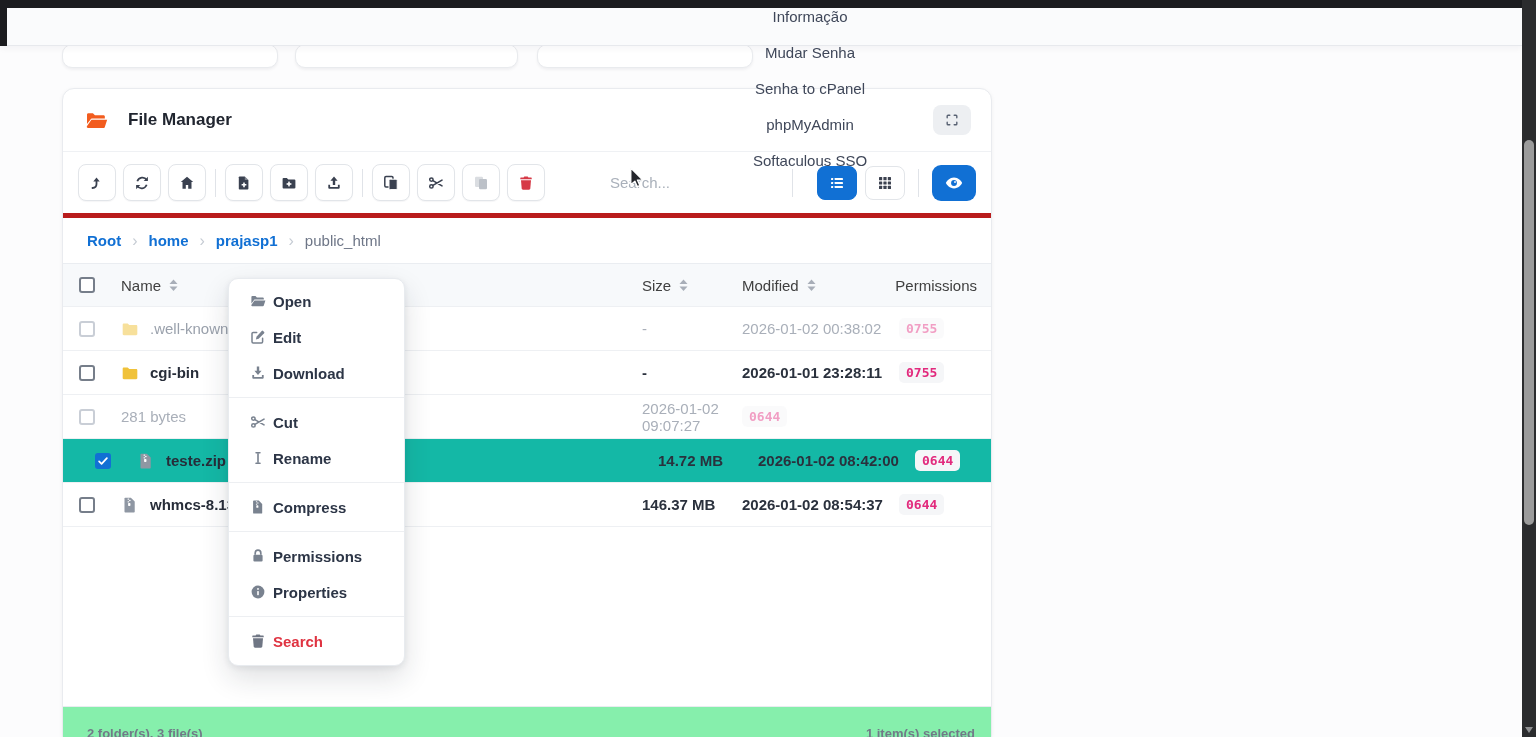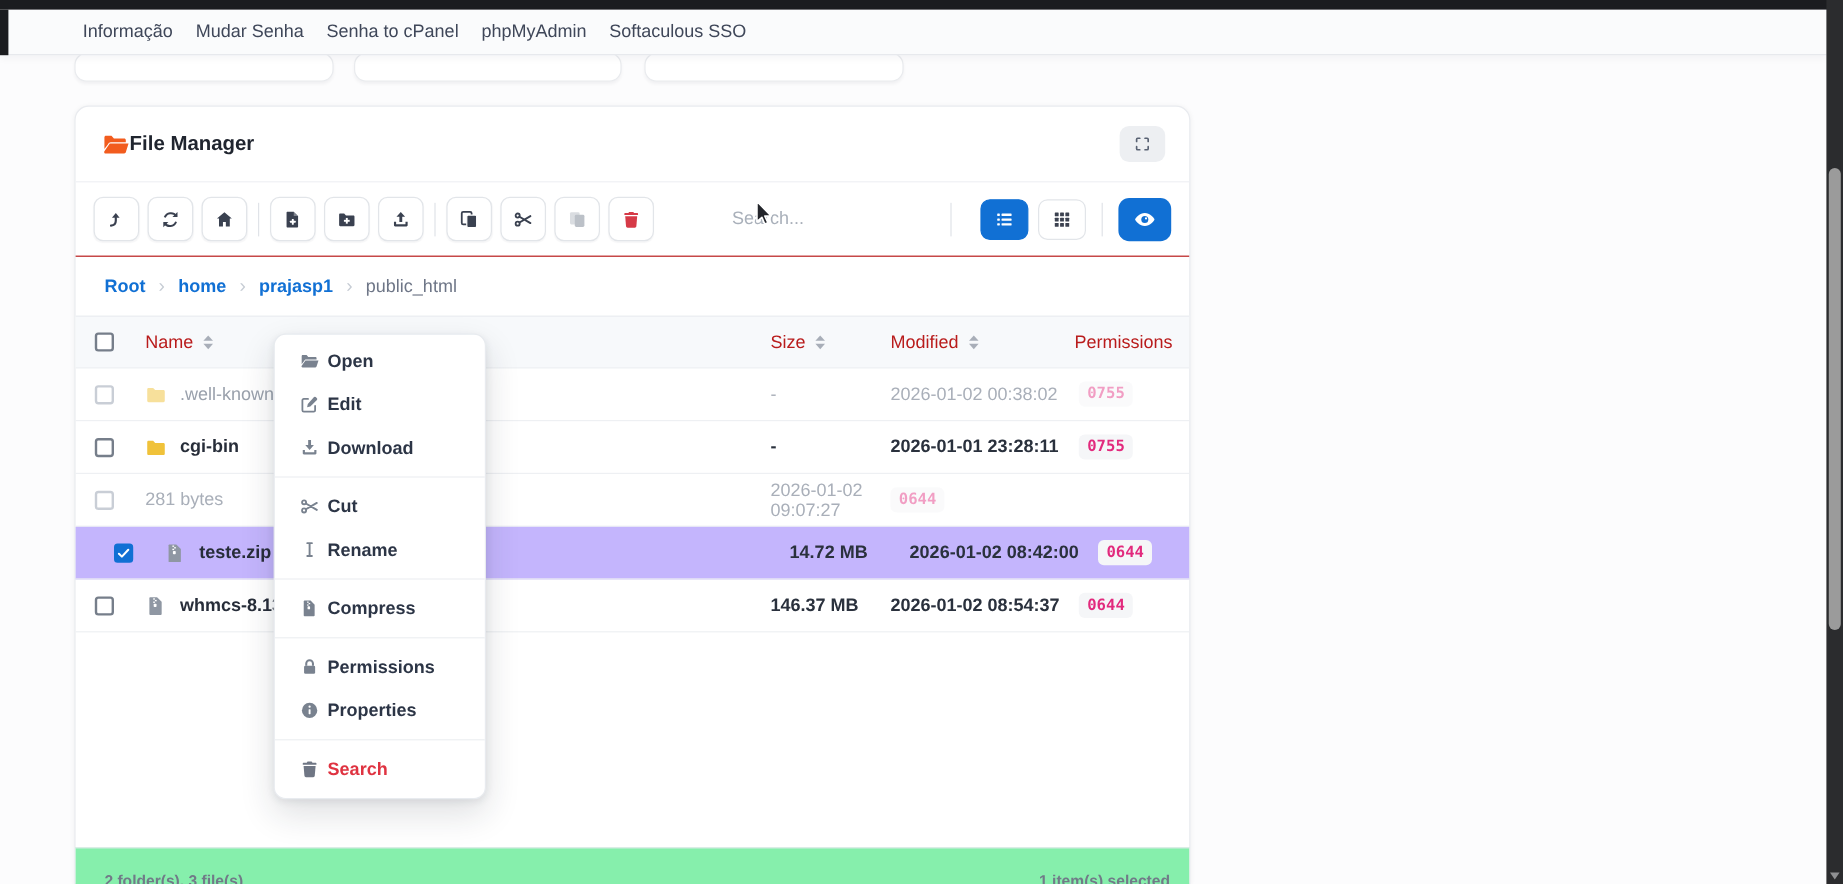--- a/index.html
+++ b/index.html
@@ -4,36 +4,36 @@
 <style>
   * { margin:0; padding:0; box-sizing:border-box; }
   html,body { width:1536px; height:737px; overflow:hidden; }
   body { font-family:"Liberation Sans", sans-serif; background:#fcfcfd; position:relative; }
 
   #topbar { position:absolute; left:0; top:0; width:1536px; height:8px; background:#1b1c1f; z-index:5; }
   #left-notch { position:absolute; left:0; top:8px; width:7px; height:38px; background:#1b1c1f; z-index:6; }
 
   
   #navbar { position:absolute; left:0; top:8px; width:1522px; height:38px; background:#fafbfc;
-            border-bottom:1px solid #e7e9ed; display:flex; align-items:center; padding-left:69px; gap:19px; z-index:4;
-            box-shadow:0 3px 6px rgba(30,35,50,.04); }
+            border-bottom:1px solid #e7e9ed; display:flex; align-items:center; padding-left:98px; gap:19px; z-index:4;
+            box-shadow:0 3px 6px rgba(30,35,50,.04);flex-direction:column; }
   .nav-item { font-size:15px; color:#3f4759; cursor:pointer; white-space:nowrap; }
 
   
   .peek-card { position:absolute; top:44px; height:24px; background:#fff; border:1px solid #e9ebee;
                border-radius:10px; box-shadow:0 2px 3px rgba(20,25,40,.05); z-index:1; }
   #peek1 { left:62px; width:216px; } #peek2 { left:295px; width:223px; } #peek3 { left:537px; width:216px; }
 
   
   #fm-card { position:absolute; left:62px; top:88px; width:930px; height:649px; background:#fff;
              border:1px solid #e9ebef; border-radius:12px 12px 0 0; box-shadow:0 1px 4px rgba(25,30,45,.05); z-index:2; }
 
   #fm-header { position:absolute; left:0; top:0; width:100%; height:63px; display:flex; align-items:center;
                padding:0 20px 0 22px; border-bottom:1px solid #eff1f4; }
-  #fm-title { margin-left:0; font-size:17px; font-weight:700; color:#20252f; }
+  #fm-title { margin-left:20px; font-size:17px; font-weight:700; color:#20252f; }
   #fm-title-icon { width:23px; height:23px; color:#f25c1e; }
   #expand-btn { margin-left:auto; width:38px; height:30px; background:#edeff2; border:none; border-radius:8px;
                 display:flex; align-items:center; justify-content:center; color:#596273; cursor:pointer; }
 
   #fm-toolbar { position:absolute; left:0; top:63px; width:100%; height:61px; display:flex; align-items:center;
                 padding:0 15px; }
   .tbtn { width:38px; height:37px; background:#fff; border:1px solid #e2e5e9; border-radius:8px; margin-right:7px;
           display:flex; align-items:center; justify-content:center; color:#3a4150; cursor:pointer;
           box-shadow:0 1px 1px rgba(20,25,40,.04); flex:none; }
   .tbtn.disabled { color:#bcc1c8; }
@@ -45,49 +45,49 @@
   #search-input::placeholder { color:#a9b0ba; }
   #toolbar-right { margin-left:auto; display:flex; align-items:center; }
   .vbtn { width:40px; height:34px; border-radius:8px; display:flex; align-items:center; justify-content:center;
           cursor:pointer; border:1px solid #e2e5e9; background:#fff; color:#3c4250; flex:none; }
   .vbtn.active { background:#1170d4; border-color:#1170d4; color:#fff; }
   #eye-btn { width:44px; height:36px; border-radius:9px; background:#1170d4; border:none; color:#fff;
              display:flex; align-items:center; justify-content:center; cursor:pointer; flex:none; }
   .vgap { width:8px; flex:none; } .vdiv { width:1px; height:28px; background:#e0e3e8; margin:0 13px; flex:none; }
   .rdiv  { width:1px; height:28px; background:#e0e3e8; margin-right:24px; flex:none; }
 
-  #fm-breadcrumb { position:absolute; left:0; top:124px; width:100%; height:50px; border-top:1px solid #b91c1c;
+  #fm-breadcrumb { position:absolute; left:0; top:124px; width:100%; height:50px; border-top:5px solid #b91c1c;
                    display:flex; align-items:center; padding:0 24px; gap:11px; font-size:15px; }
   .bc-link { color:#1170d4; font-weight:700; cursor:pointer; }
   .bc-sep  { color:#c6ccd4; font-size:16px; }
   #bc-current { color:#6e7687; }
 
   
   #fm-table { position:absolute; left:0; top:174px; width:100%; }
   .trow { display:grid; grid-template-columns:42px 521px 100px 157px 78px; padding:0 16px; height:44px;
           align-items:center; border-bottom:1px solid #eef0f3; }
-  #thead { background:#f7f9fb; border-top:1px solid #eaedf1; font-size:15px; color:#b91c1c; }
+  #thead { background:#f7f9fb; border-top:1px solid #eaedf1; font-size:15px; color:#404040; }
   .th { display:flex; align-items:center; gap:8px; cursor:pointer; }
   .th-perm { justify-content:flex-end; text-align:right; cursor:default; }
   .sort-ic { width:9px; height:13px; color:#a8aeb8; }
   .cb { width:16px; height:16px; border:2px solid #767e8a; border-radius:3px; background:#fff; cursor:pointer;
         display:flex; align-items:center; justify-content:center; }
   .cb.light { border-color:#c9ced6; }
   .cb.checked { background:#1170d4; border-color:#1170d4; }
   .name-cell { display:flex; align-items:center; gap:11px; overflow:hidden; }
   .fname { font-size:15px; font-weight:700; color:#272d39; white-space:nowrap; }
   .fsize, .fdate { font-size:15px; font-weight:700; color:#2a313d; }
   .perm-cell { display:flex; padding-right:39px; }
   .perm-badge { font-family:"DejaVu Sans Mono", monospace; font-size:13px; font-weight:700; color:#e22a7d;
                 background:#f5f6f8; border-radius:5px; padding:3px 7px; }
   .row-muted .fname { font-weight:400; color:#9aa1ac; }
   .row-muted .fsize, .row-muted .fdate { font-weight:400; color:#a9afb9; }
   .row-muted .perm-badge { opacity:.45; }
   .row-muted .file-ic { opacity:.5; }
-  .row-selected { background:#c4b5fd;padding-left:32px; }
+  .row-selected { background:#14b8a6;padding-left:32px; }
   .folder-ic { color:#f0c23a; } .plainfile-ic { color:#c8cdd4; } .zip-ic { color:#8f97a3; }
 
   #fm-footer { position:absolute; left:0; top:617px; width:100%; height:32px; background:#86efac;
                border-top:1px solid #e9ecf0; overflow:hidden; }
   #fm-footer .ftxt { position:absolute; top:19px; font-size:13px; font-weight:700; color:#717a88; }
   #footer-left { left:24px; } #footer-right { right:16px; }
 
   
   #ctx-menu { position:absolute; left:228px; top:278px; width:177px; background:#fff; border:1px solid #e8ebef;
               border-radius:10px; padding:4px 0 6px; z-index:10;

